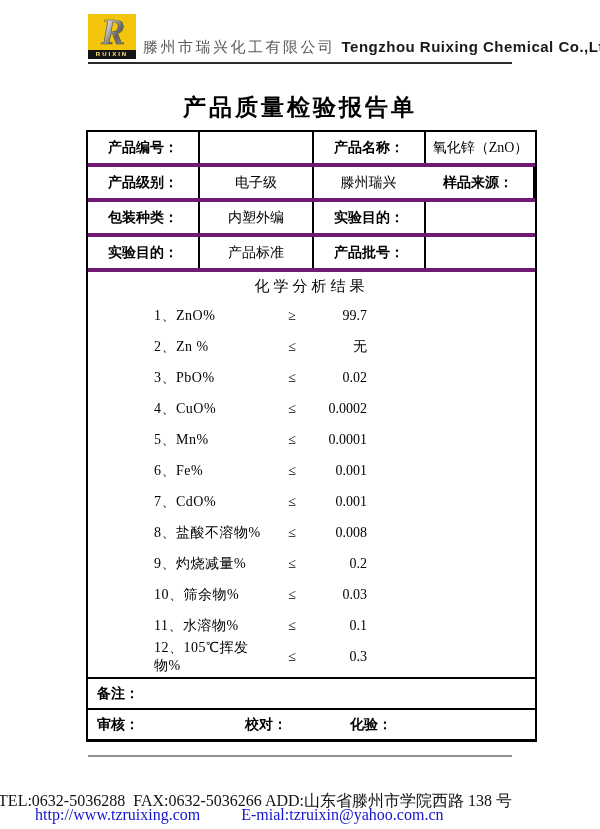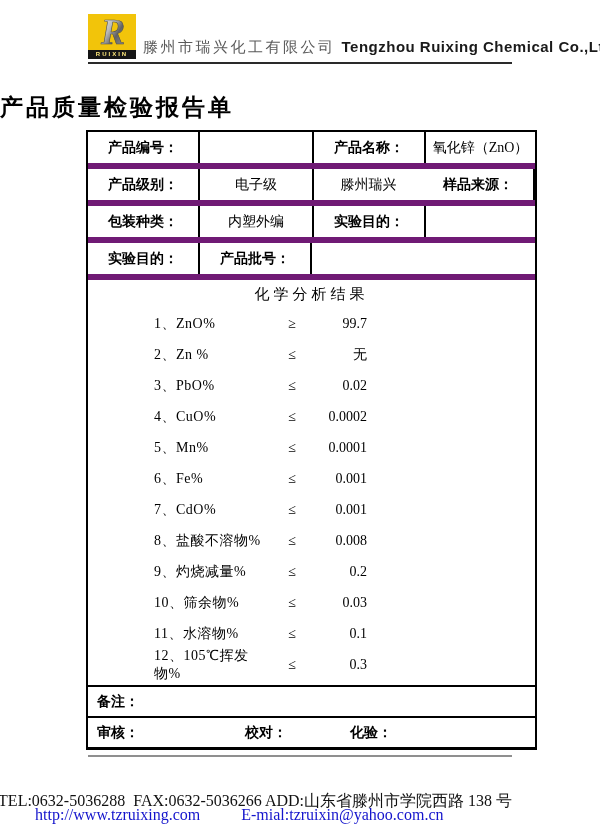--- a/index.html
+++ b/index.html
@@ -12,29 +12,29 @@
   .logo .brand{position:absolute;left:0;right:0;bottom:0;height:9px;background:#151515;
                color:#ffe87a;font-family:"Liberation Sans",sans-serif;font-weight:bold;
                font-size:6px;line-height:9px;text-align:center;letter-spacing:2px;}
   .company{position:absolute;left:143px;top:38px;white-space:nowrap;}
   .company .cn{font-size:15px;color:#5a5a5a;letter-spacing:2.5px;font-family:"Liberation Serif",serif;}
   .company .en{font-size:15px;color:#1a1a1a;font-weight:bold;letter-spacing:0.5px;
                font-family:"Liberation Sans",sans-serif;margin-left:6px;}
   .hr-header{position:absolute;left:88px;top:62px;width:424px;height:2px;background:#2a2a2a;}
 
   
-  .report-title{position:absolute;left:0;top:92px;width:600px;
+  .report-title{position:absolute;left:0;top:92px;width:600px;text-align:center;
                 font-family:"Liberation Sans",sans-serif;font-weight:bold;
                 font-size:23px;letter-spacing:3px;}
 
   
   .report-table{position:absolute;left:86px;top:130px;width:451px;
                 border:2px solid #000;border-bottom-width:3px;box-sizing:border-box;
                 background:#fff;}
-  .i-row{display:flex;height:31px;border-bottom:6px solid #701a75;}
+  .i-row{display:flex;height:31px;border-bottom:4px solid #701a75;}
   .cell{box-sizing:border-box;display:flex;align-items:center;justify-content:center;
         border-right:2px solid #000;font-size:14px;overflow:hidden;}
   .c1{width:112px;} .c2{width:114px;} .c3{width:112px;} .c4{flex:1;border-right:none;}
   .label{font-family:"Liberation Sans",sans-serif;font-weight:bold;}
   .value{font-family:"Liberation Serif",serif;}
 
   .chem{border-bottom:2px solid #000;padding-bottom:5px;}
   .chem-title{text-align:center;padding-top:2px;height:26px;line-height:24px;
               font-size:15px;letter-spacing:4px;}
   .a-row{display:flex;align-items:center;height:31px;padding-left:66px;font-size:14px;}
@@ -98,20 +98,21 @@
       <div class="cell c3 label">样品来源：</div>
     </div>
     <div class="i-row">
       <div class="cell c1 label">包装种类：</div>
       <div class="cell c2 value">内塑外编</div>
       <div class="cell c3 label">实验目的：</div>
       <div class="cell c4 value"></div>
     </div>
     <div class="i-row">
       <div class="cell c1 label">实验目的：</div>
+      <div class="cell c2 value">产品标准</div>
       <div class="cell c3 label">产品批号：</div>
       <div class="cell c4 value"></div>
     </div>
 
     <div class="chem">
       <div class="chem-title">化学分析结果</div>
 
       <div class="a-row">
         <span class="a-name">1、ZnO%</span>
         <span class="a-op">≥</span>

